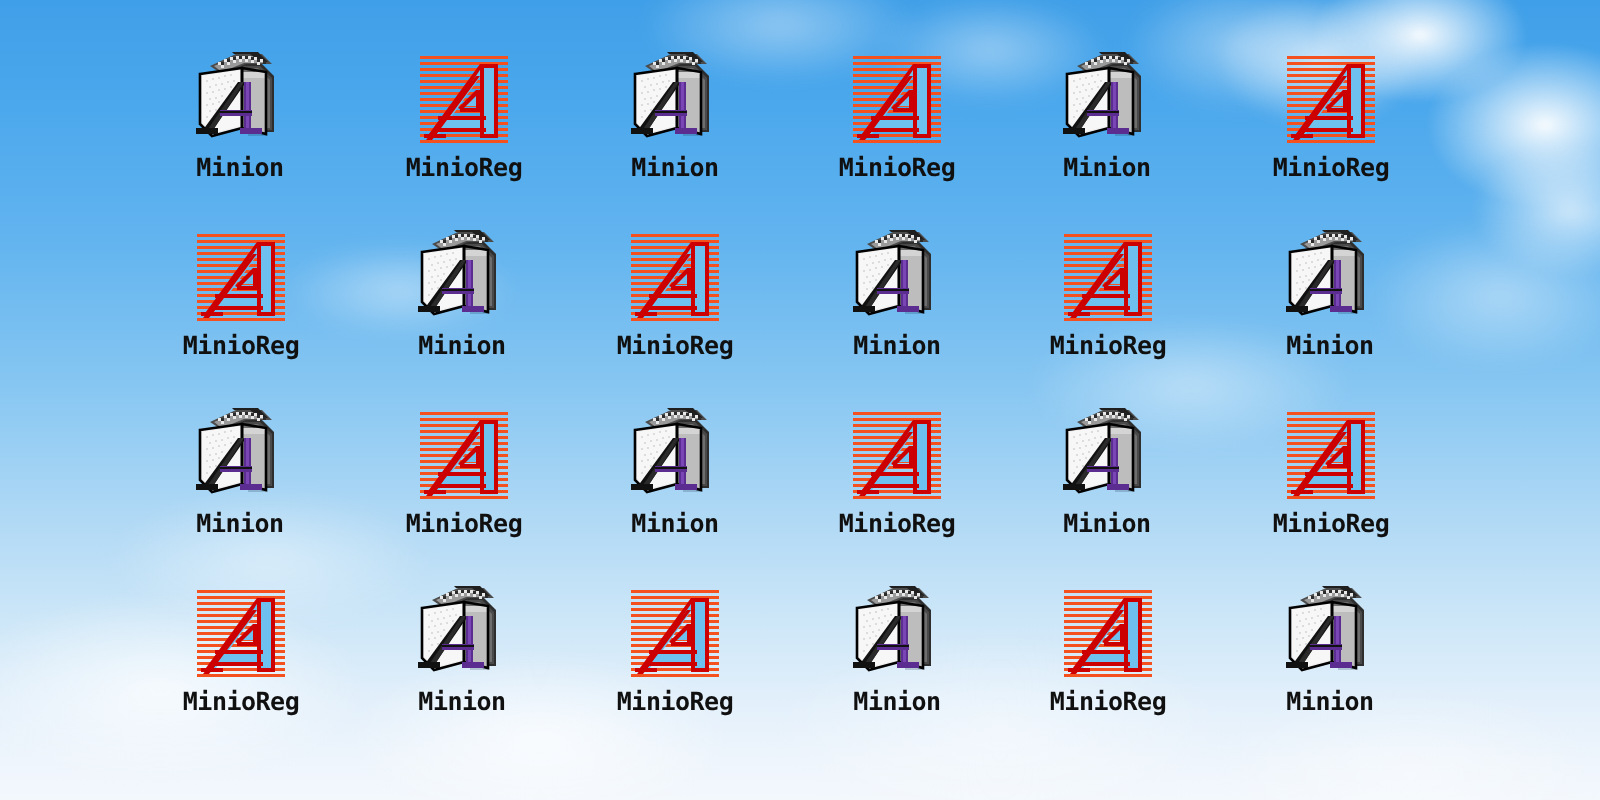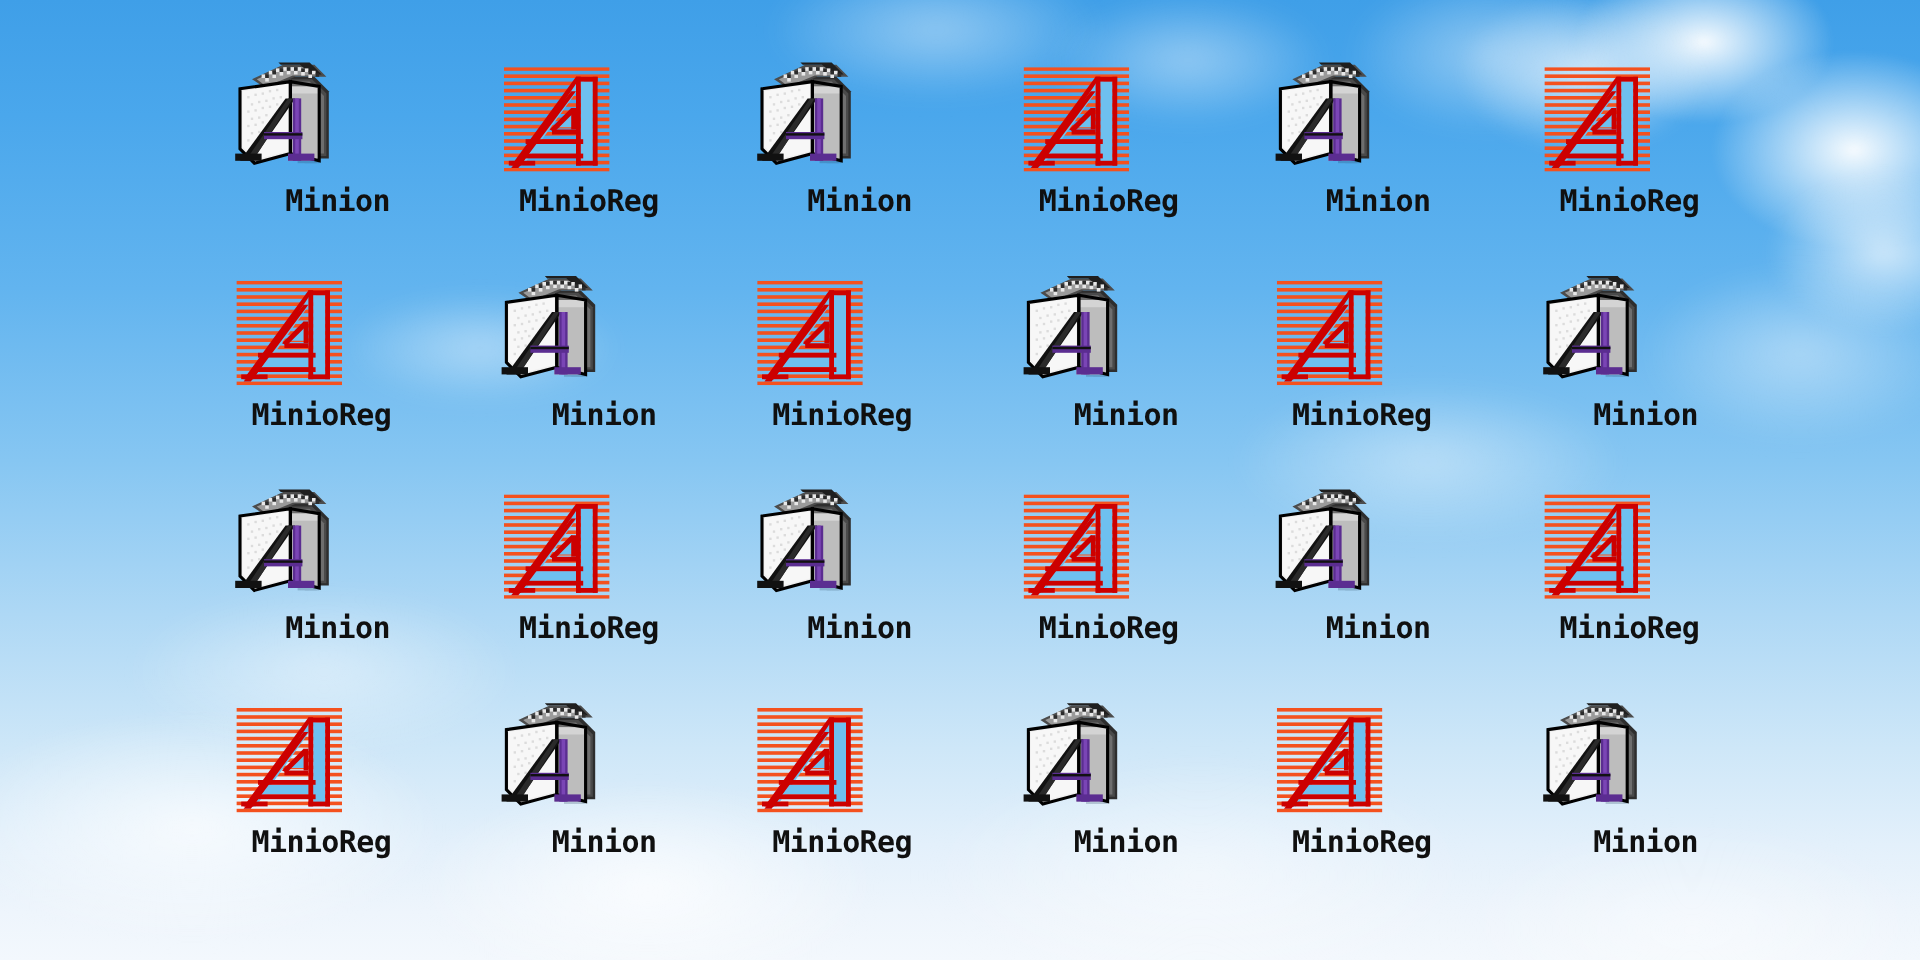--- a/index.html
+++ b/index.html
@@ -55,21 +55,21 @@
 
   
   #icon-grid {
     position: absolute;
     inset: 0;
     z-index: 5;
   }
   .desktop-icon {
     position: absolute;
     width: 170px;
-    text-align: right;
+    text-align: center;
     cursor: default;
     user-select: none;
   }
   .icon-art {
     width: 104px;
     height: 104px;
     margin: 0 auto;
     position: relative;
     image-rendering: pixelated;
   }

